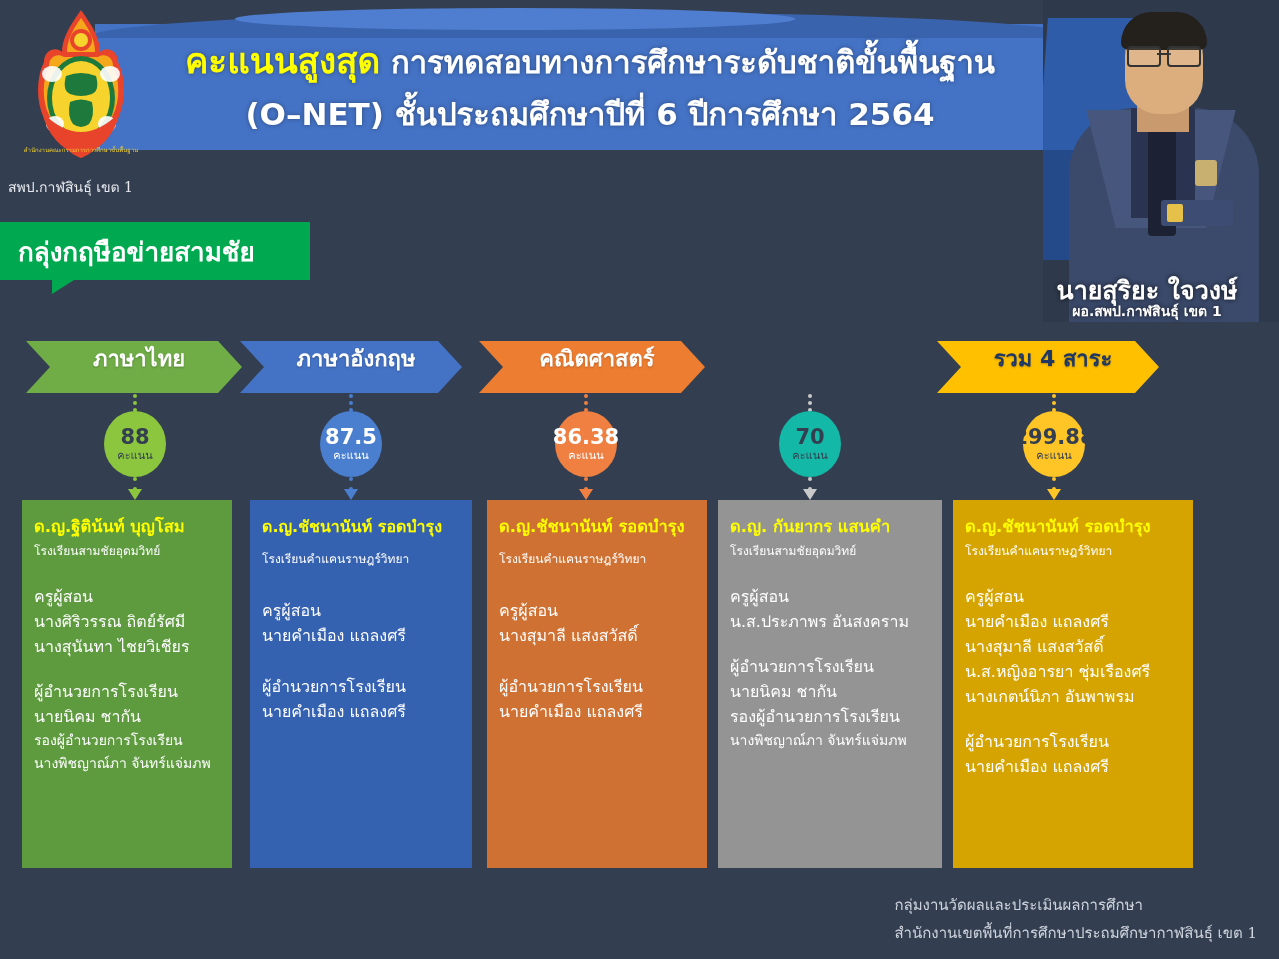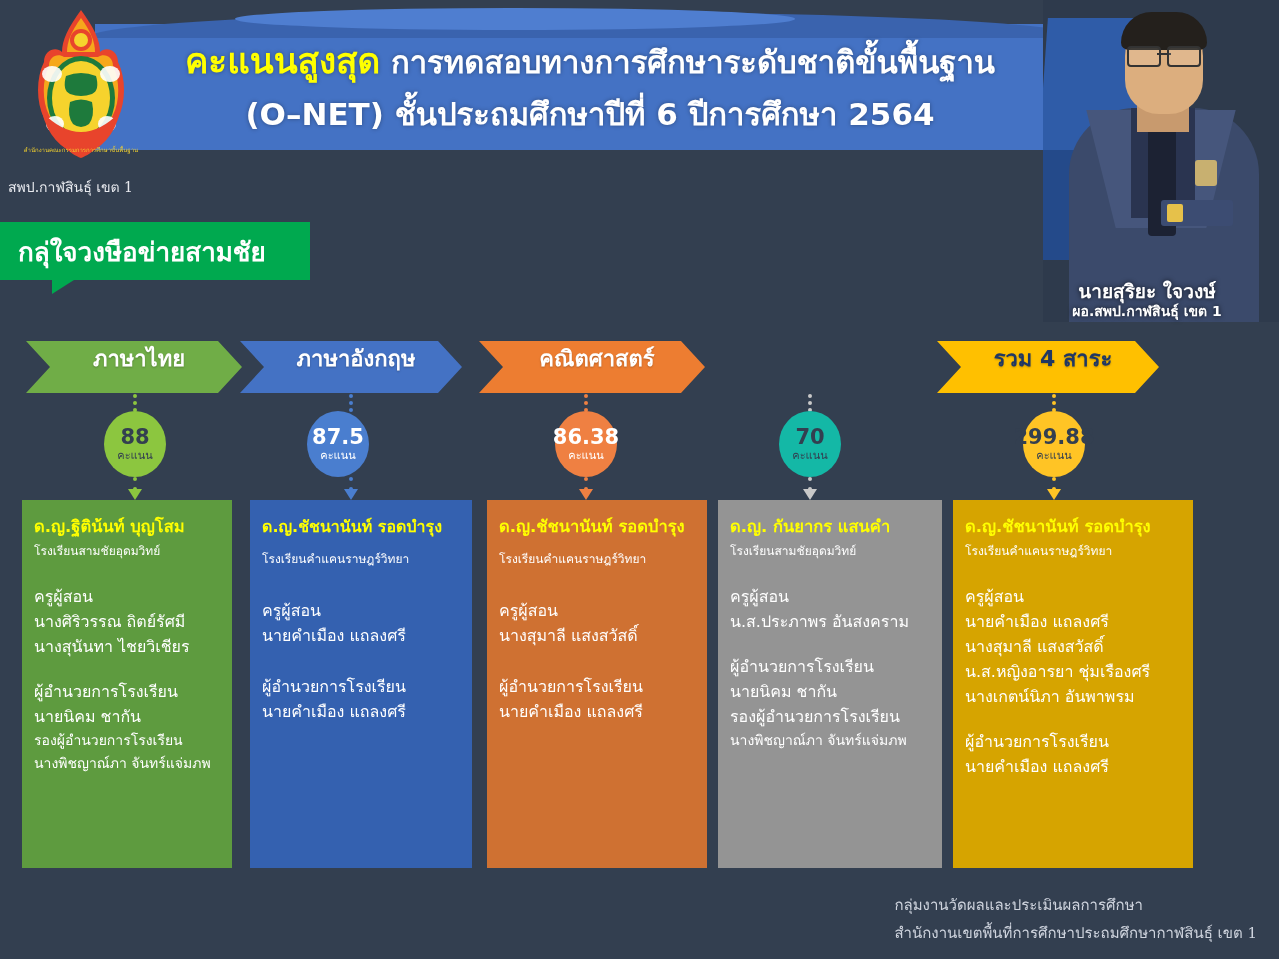--- a/index.html
+++ b/index.html
@@ -66,21 +66,21 @@
   .p-glass i{position:absolute;top:0;width:30px;height:17px;border:2px solid #333;border-radius:4px;background:rgba(255,255,255,.12);}
   .p-glass i.l{left:0;} .p-glass i.r{right:0;}
   .p-glass b{position:absolute;left:30px;top:7px;width:14px;height:2px;background:#333;}
   .p-badge{position:absolute;left:152px;top:160px;width:22px;height:26px;background:#c8b070;border-radius:3px;}
   .p-pocket{position:absolute;left:118px;top:200px;width:72px;height:26px;background:#3c4c72;border-radius:3px;}
   .p-pocket-em{position:absolute;left:124px;top:204px;width:16px;height:18px;background:#e6c14a;border-radius:2px;}
   .portrait-caption{
     position:absolute;left:1015px;top:280px;width:264px;text-align:center;z-index:7;
     color:#ffffff;text-shadow:0 0 5px rgba(0,0,0,.75);
   }
-  .pc-name{font-size:19px;font-weight:bold;line-height:22px;white-space:nowrap;}
+  .pc-name{font-size:25px;font-weight:bold;line-height:22px;white-space:nowrap;}
   .pc-role{font-size:14px;font-weight:bold;line-height:18px;white-space:nowrap;}
 
   
   .group-badge{
     position:absolute;left:0;top:222px;width:310px;height:58px;background:#00a94f;
     display:flex;align-items:center;z-index:4;
   }
   .group-badge span{
     padding-left:18px;font-size:26px;font-weight:bold;color:#fff;white-space:nowrap;
   }
@@ -193,21 +193,21 @@
     <div class="p-badge"></div>
     <div class="p-pocket"></div>
     <div class="p-pocket-em"></div>
   </div>
   <div class="portrait-caption">
     <div class="pc-name">นายสุริยะ ใจวงษ์</div>
     <div class="pc-role">ผอ.สพป.กาฬสินธุ์ เขต 1</div>
   </div>
 
   <div class="group-badge">
-    <span>กลุ่ใจวงษือข่ายสามชัย</span>
+    <span>กลุ่งกฤษือข่ายสามชัย</span>
   </div>
   <div class="group-tail"></div>
 
   <div class="chev" id="chev0" style="left: 26px; width: 216px; background: rgb(112, 173, 71);">
     <span>ภาษาไทย</span>
   </div>
   <div class="chev" id="chev1" style="left: 240px; width: 222px; background: rgb(68, 114, 196);">
     <span>ภาษาอังกฤษ</span>
   </div>
   <div class="chev" id="chev2" style="left: 479px; width: 226px; background: rgb(237, 125, 49);">
@@ -220,21 +220,21 @@
   <div class="dots" id="dotT0" style="left: 133px; top: 394px; height: 18px; border-left-color: rgb(140, 198, 63);"></div>
   <div class="dots" id="dotT1" style="left: 349px; top: 394px; height: 18px; border-left-color: rgb(74, 126, 207);"></div>
   <div class="dots" id="dotT2" style="left: 584px; top: 394px; height: 18px; border-left-color: rgb(239, 128, 66);"></div>
   <div class="dots" id="dotT3" style="left: 808px; top: 394px; height: 18px; border-left-color: rgb(201, 201, 201);"></div>
   <div class="dots" id="dotT4" style="left: 1052px; top: 394px; height: 18px; border-left-color: rgb(255, 196, 37);"></div>
 
   <div class="bubble d" id="bub0" style="left: 104px; top: 411px; background: rgb(140, 198, 63);">
     <div class="val">88</div>
     <div class="unit">คะแนน</div>
   </div>
-  <div class="bubble w" id="bub1" style="left: 307px; top: 411px; background: rgb(74, 126, 207);">
+  <div class="bubble w" id="bub1" style="left: 320px; top: 411px; background: rgb(74, 126, 207);">
     <div class="val">87.5</div>
     <div class="unit">คะแนน</div>
   </div>
   <div class="bubble w" id="bub2" style="left: 555px; top: 411px; background: rgb(239, 128, 66);">
     <div class="val">86.38</div>
     <div class="unit">คะแนน</div>
   </div>
   <div class="bubble d" id="bub3" style="left: 779px; top: 411px; background: #14b8a6;">
     <div class="val">70</div>
     <div class="unit">คะแนน</div>

